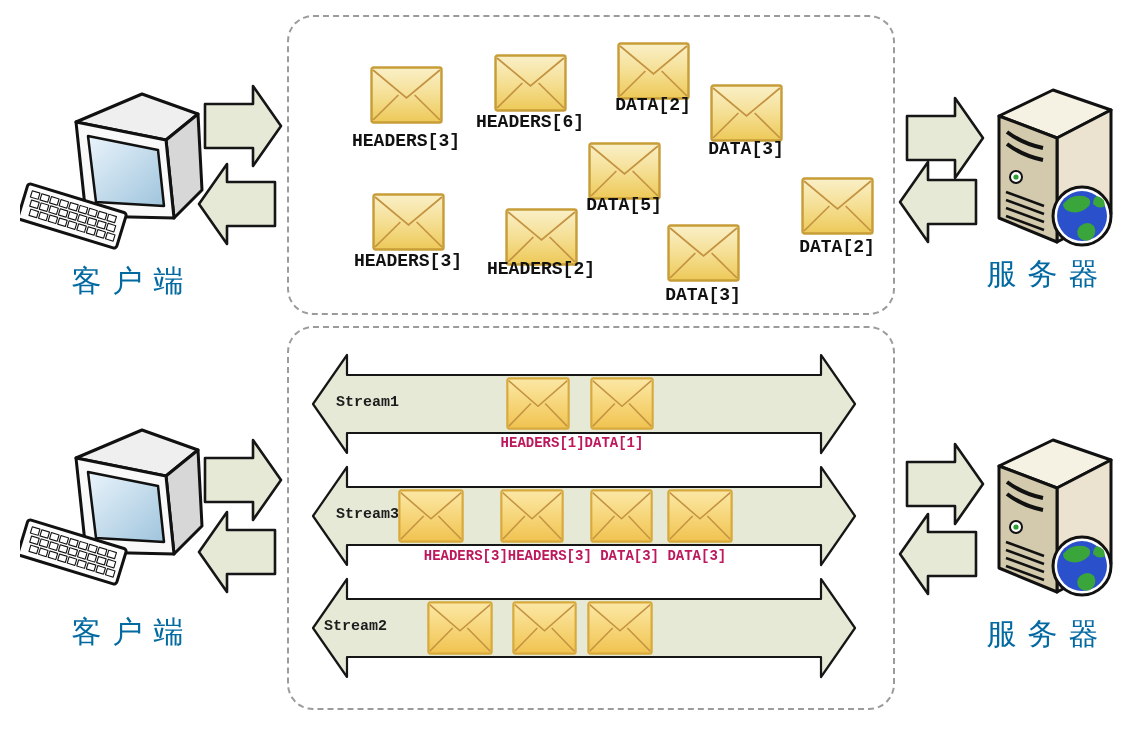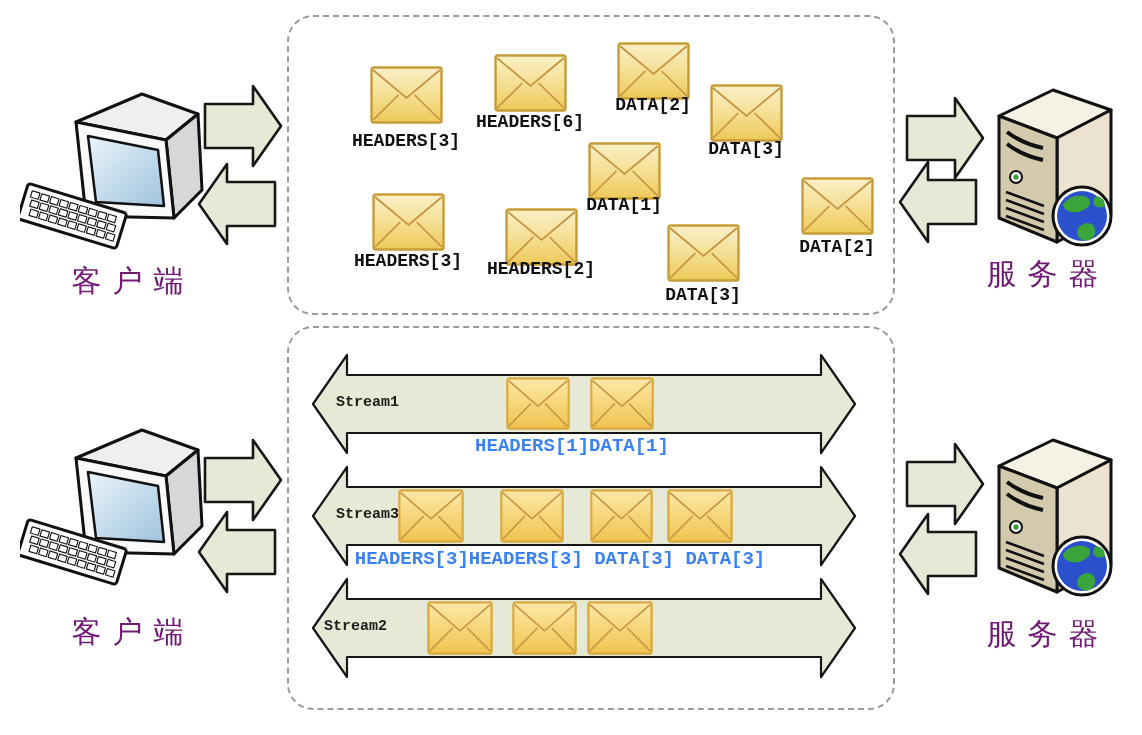--- a/index.html
+++ b/index.html
@@ -2,27 +2,27 @@
 <html><head>
 <meta charset="utf-8">
 <style>
   html,body{margin:0;padding:0;background:#ffffff;}
   .canvas{
     position:relative;width:1142px;height:735px;background:#ffffff;overflow:hidden;
     font-family:"Liberation Sans","DejaVu Sans",sans-serif;color:#111;
   }
   .abs{position:absolute;display:block;}
   .dashed-box{position:absolute;border:2px dashed #9b9b9b;border-radius:26px;background:transparent;}
-  .cjk-label{position:absolute;width:200px;text-align:center;font-size:30px;letter-spacing:11px;color:#701a75;white-space:nowrap;}
+  .cjk-label{position:absolute;width:200px;text-align:center;font-size:30px;letter-spacing:11px;color:#0369a1;white-space:nowrap;}
   .frame-label{position:absolute;width:150px;text-align:center;
     font-family:"Liberation Mono","DejaVu Sans Mono",monospace;font-weight:bold;font-size:18px;color:#111;white-space:nowrap;}
   .stream-name{position:absolute;font-family:"Liberation Mono","DejaVu Sans Mono",monospace;
     font-weight:bold;font-size:15px;color:#1c1c1c;white-space:nowrap;}
   .stream-caption{position:absolute;text-align:center;font-family:"Liberation Mono","DejaVu Sans Mono",monospace;
-    font-weight:bold;font-size:19px;color:#3b82f6;white-space:nowrap;}
+    font-weight:bold;font-size:14px;color:#be185d;white-space:nowrap;}
   .arrow{position:absolute;width:80px;height:88px;}
   .envelope{position:absolute;}
   .stream-arrow{position:absolute;width:548px;height:104px;}
   .node{position:absolute;}
   svg{display:block;}
 </style>
 </head>
 <body>
 
 <div class="canvas">
@@ -142,21 +142,21 @@
   <div class="frame-label" style="left:671px;top:139px">DATA[3]</div>
 
   <span class="envelope" style="left:588px;top:142px;width:73px;height:58px">
       <svg viewBox="0 0 72 58" width="100%" height="100%" preserveAspectRatio="none">
     <rect x="1.5" y="1.5" width="69" height="55" rx="2" fill="url(#gEnv)" stroke="#c79d38" stroke-width="2.4"></rect>
     <path d="M3,4 L36,32 L69,4" fill="none" stroke="#c49342" stroke-width="1.7"></path>
     <path d="M3,54 L28,29" fill="none" stroke="#c49342" stroke-width="1.7"></path>
     <path d="M69,54 L44,29" fill="none" stroke="#c49342" stroke-width="1.7"></path>
       </svg>
     </span>
-  <div class="frame-label" style="left:549px;top:195px">DATA[1]</div>
+  <div class="frame-label" style="left:549px;top:195px">DATA[5]</div>
 
   <span class="envelope" style="left:372px;top:193px;width:73px;height:58px">
       <svg viewBox="0 0 72 58" width="100%" height="100%" preserveAspectRatio="none">
     <rect x="1.5" y="1.5" width="69" height="55" rx="2" fill="url(#gEnv)" stroke="#c79d38" stroke-width="2.4"></rect>
     <path d="M3,4 L36,32 L69,4" fill="none" stroke="#c49342" stroke-width="1.7"></path>
     <path d="M3,54 L28,29" fill="none" stroke="#c49342" stroke-width="1.7"></path>
     <path d="M69,54 L44,29" fill="none" stroke="#c49342" stroke-width="1.7"></path>
       </svg>
     </span>
   <div class="frame-label" style="left:333px;top:251px">HEADERS[3]</div>
@@ -336,21 +336,21 @@
       </svg>
     </span>
   <span class="envelope env2" style="left:667px;top:489px;width:66px;height:54px">
       <svg viewBox="0 0 72 58" width="100%" height="100%" preserveAspectRatio="none">
     <rect x="1.5" y="1.5" width="69" height="55" rx="2" fill="url(#gEnv2)" stroke="#d8a93c" stroke-width="2.4"></rect>
     <path d="M3,4 L36,32 L69,4" fill="none" stroke="#c49342" stroke-width="1.7"></path>
     <path d="M3,54 L28,29" fill="none" stroke="#c49342" stroke-width="1.7"></path>
     <path d="M69,54 L44,29" fill="none" stroke="#c49342" stroke-width="1.7"></path>
       </svg>
     </span>
-  <div class="stream-caption" style="left:340px;top:548px;width:440px">HEADERS[3]HEADERS[3] DATA[3] DATA[3]</div>
+  <div class="stream-caption" style="left:355px;top:548px;width:440px">HEADERS[3]HEADERS[3] DATA[3] DATA[3]</div>
 
   <span class="stream-arrow" style="left:310px;top:576px">
       <svg width="548" height="104" viewBox="0 0 548 104">
         <polygon points="3,52 37,3 37,23 511,23 511,3 545,52 511,101 511,81 37,81 37,101" fill="#e5e9d6" stroke="#161616" stroke-width="2.2" stroke-linejoin="round"></polygon>
       </svg>
     </span>
   <div class="stream-name" style="left:324px;top:618px">Stream2</div>
   <span class="envelope env2" style="left:427px;top:601px;width:66px;height:54px">
       <svg viewBox="0 0 72 58" width="100%" height="100%" preserveAspectRatio="none">
     <rect x="1.5" y="1.5" width="69" height="55" rx="2" fill="url(#gEnv2)" stroke="#d8a93c" stroke-width="2.4"></rect>

